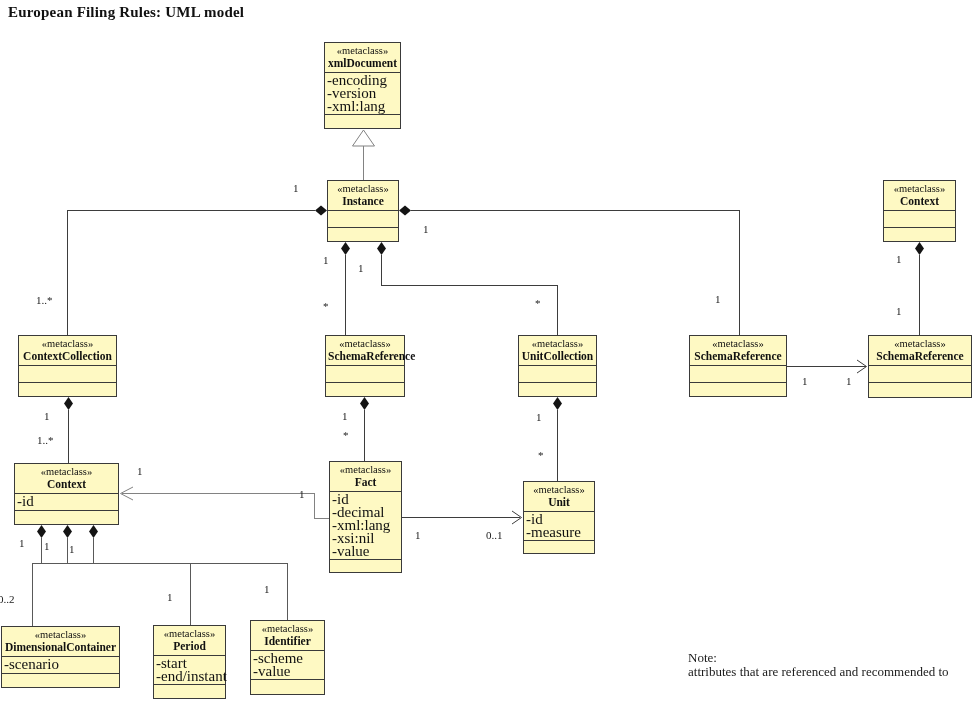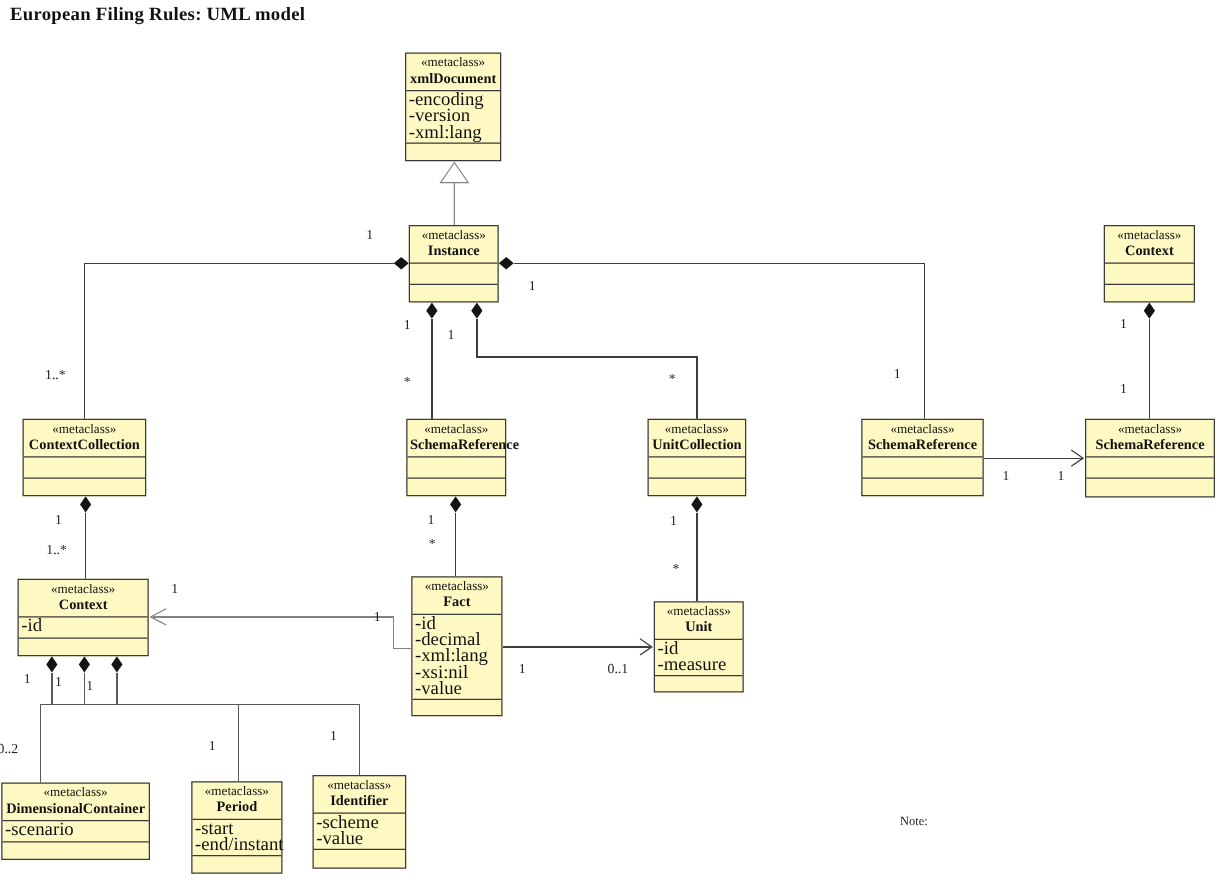--- a/index.html
+++ b/index.html
@@ -19,22 +19,22 @@
   .uml-head{border-bottom:1px solid #3a3a3a;text-align:center;padding:2px 2px 2px;}
   .stereo{font-size:10.5px;line-height:12px;white-space:nowrap;}
   .cname{font-size:11.5px;line-height:13px;font-weight:bold;white-space:nowrap;}
   .attrs{border-bottom:1px solid #3a3a3a;min-height:14px;padding:1px 1px 1px 2px;}
   .attrs .attr{font-size:15px;line-height:13px;white-space:nowrap;}
   .ops{flex:1;min-height:12px;}
   .mult{
     position:absolute;z-index:3;font-size:11px;line-height:11px;color:#1a1a1a;white-space:nowrap;
   }
   #note{
-    position:absolute;left:720px;top:651px;z-index:3;color:#1a1a1a;
-    font-size:10px;line-height:13.5px;
+    position:absolute;left:688px;top:651px;z-index:3;color:#1a1a1a;
+    font-size:13px;line-height:13.5px;
   }
 </style>
 </head>
 <body>
 
 <div id="canvas">
 
   <div id="page-title">European Filing Rules: UML model</div>
 
   <svg class="connectors" width="980" height="715">
@@ -264,15 +264,16 @@
   <span class="mult" style="left:486px;top:530px;">0..1</span>
   <span class="mult" style="left:19px;top:538px;">1</span>
   <span class="mult" style="left:44px;top:541px;">1</span>
   <span class="mult" style="left:69px;top:544px;">1</span>
   <span class="mult" style="left:-2px;top:594px;">0..2</span>
   <span class="mult" style="left:167px;top:592px;">1</span>
   <span class="mult" style="left:264px;top:584px;">1</span>
 
   <div id="note">
     <div>Note:</div>
+    <div>attributes that are referenced and recommended to</div>
   </div>
 
 </div>
 
 </body></html>

